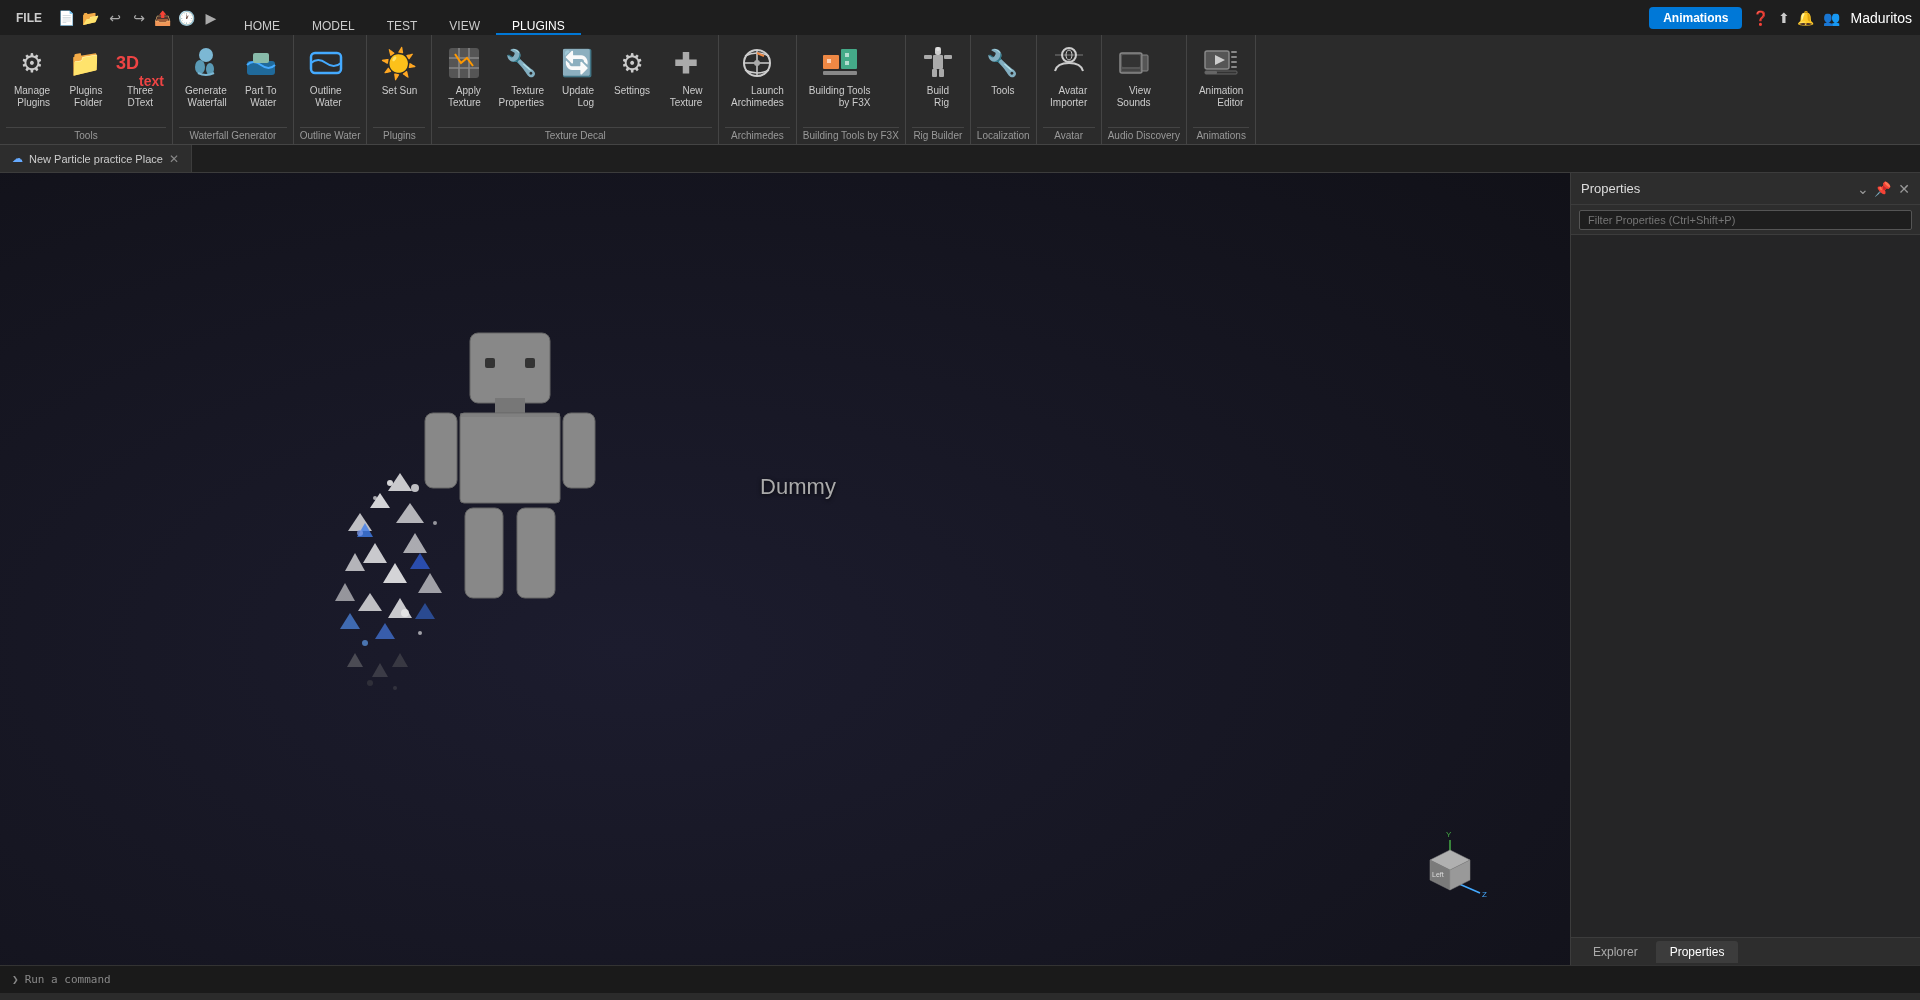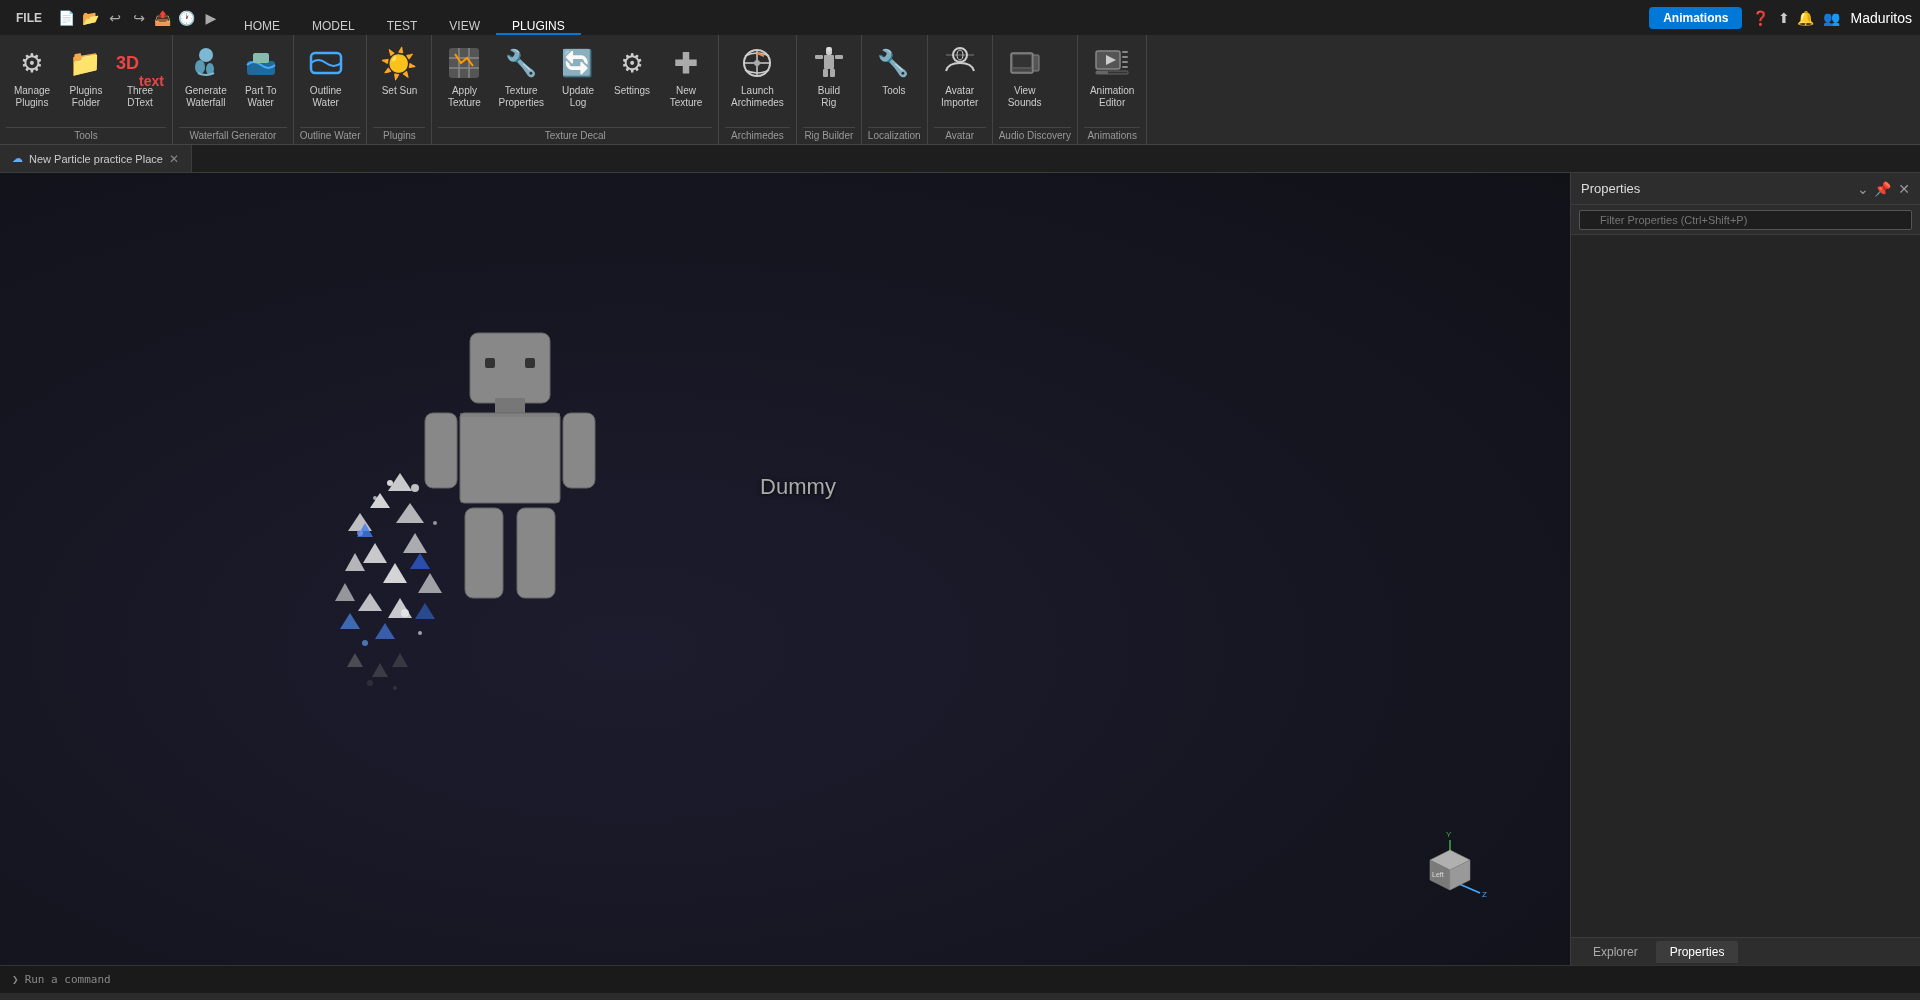--- a/index.html
+++ b/index.html
@@ -85,21 +85,21 @@
     .ribbon-item .icon-area {
       width: 40px;
       height: 40px;
       display: flex;
       align-items: center;
       justify-content: center;
       font-size: 26px;
       margin-bottom: 2px;
     }
     .ribbon-item .label {
-      text-align: center;
+      text-align: right;
       font-size: 10px;
       color: #ccc;
       line-height: 1.2;
       word-break: break-word;
     }
     .ribbon-group-label {
       text-align: center;
       font-size: 10px;
       color: #999;
       padding: 2px 0 3px 0;
@@ -189,21 +189,21 @@
       border-bottom: 1px solid #3c3c3c;
       display: flex;
       align-items: center;
       padding: 0 8px;
     }
     #filter-bar input {
       background: #1e1e1e;
       border: 1px solid #555;
       color: #ccc;
       font-size: 11px;
-      padding: 3px 20px;
+      padding: 3px 8px;
       width: 100%;
       border-radius: 2px;
       outline: none;
     }
     #properties-content { flex: 1; background: #252526; }
 
     
     #bottom-tabs {
       height: 28px;
       background: #2d2d2d;
@@ -411,20 +411,38 @@
             <circle cx="17" cy="17" r="3" fill="#aaa"></circle>
             <line x1="17" y1="7" x2="24" y2="10" stroke="#e84" stroke-width="2"></line>
           </svg>
         </div>
         <div class="label">Launch<br>Archimedes</div>
       </div>
     </div>
     <div class="ribbon-group-label">Archimedes</div>
   </div>
 
+  <div class="ribbon-group">
+    <div class="ribbon-items">
+      <div class="ribbon-item" style="min-width:72px;max-width:80px;">
+        <div class="icon-area">
+          <svg width="38" height="36" viewBox="0 0 38 36">
+            <rect x="2" y="10" width="16" height="14" fill="#e84" rx="1"></rect>
+            <rect x="6" y="14" width="4" height="4" fill="#fff" opacity="0.6"></rect>
+            <rect x="20" y="4" width="16" height="20" fill="#4a8" rx="1"></rect>
+            <rect x="24" y="8" width="4" height="4" fill="#fff" opacity="0.6"></rect>
+            <rect x="24" y="16" width="4" height="4" fill="#fff" opacity="0.6"></rect>
+            <rect x="2" y="26" width="34" height="4" fill="#888" rx="1"></rect>
+          </svg>
+        </div>
+        <div class="label">Building Tools<br>by F3X</div>
+      </div>
+    </div>
+    <div class="ribbon-group-label">Building Tools by F3X</div>
+  </div>
 
   <div class="ribbon-group">
     <div class="ribbon-items">
       <div class="ribbon-item">
         <div class="icon-area">
           <svg width="36" height="36" viewBox="0 0 36 36">
             <rect x="15" y="2" width="6" height="8" rx="2" fill="#ccc"></rect>
             <rect x="13" y="10" width="10" height="14" rx="1" fill="#aaa"></rect>
             <rect x="4" y="10" width="8" height="4" rx="1" fill="#aaa"></rect>
             <rect x="24" y="10" width="8" height="4" rx="1" fill="#aaa"></rect>

